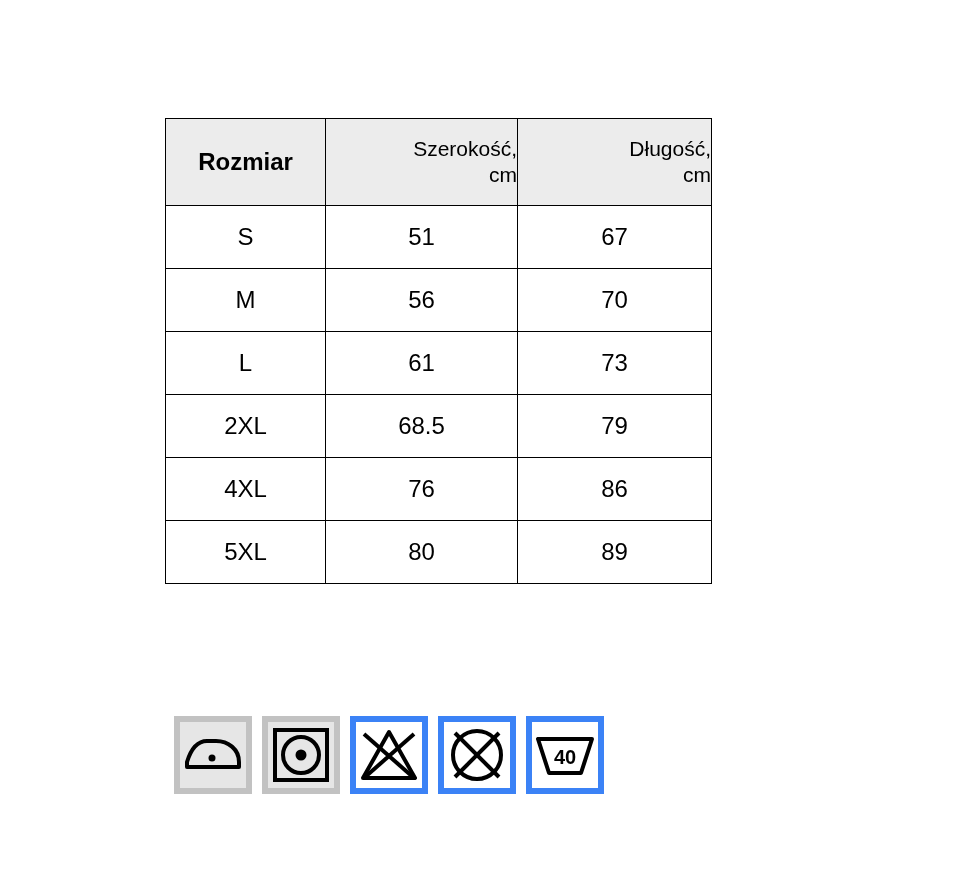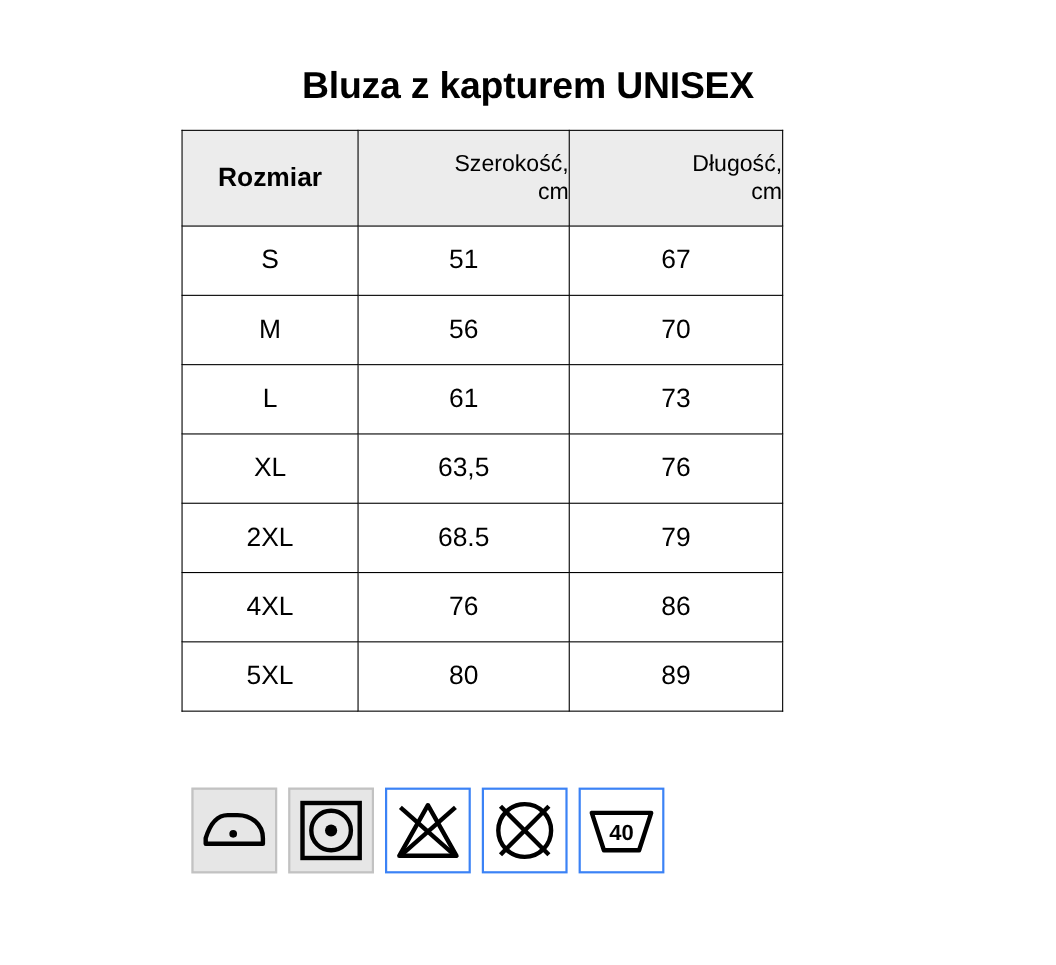--- a/index.html
+++ b/index.html
@@ -77,41 +77,40 @@
     position: absolute;
     left: 174px;
     top: 716px;
     display: flex;
     gap: 10px;
   }
 
   .care-icon {
     width: 78px;
     height: 78px;
-    border: 2px solid #3b82f6;
+    border: 6px solid #3b82f6;
     background: #ffffff;
     box-sizing: border-box;
     display: flex;
     align-items: center;
     justify-content: center;
   }
   .care-icon.shaded {
     background: #e6e6e6;
     border-color: #c2c2c2;
   }
   .care-icon svg {
     display: block;
   }
 </style>
 </head>
 <body>
 
 <div class="page">
 
-  <div class="title">Bluza z kapturem UNISEX</div>
 
   <table class="size-table">
     <colgroup>
       <col class="c1">
       <col class="c2">
       <col class="c3">
     </colgroup>
     <thead>
       <tr>
         <th>
@@ -137,25 +136,20 @@
         <td>M</td>
         <td>56</td>
         <td>70</td>
       </tr>
       <tr>
         <td>L</td>
         <td>61</td>
         <td>73</td>
       </tr>
       <tr>
-        <td>XL</td>
-        <td>63,5</td>
-        <td>76</td>
-      </tr>
-      <tr>
         <td>2XL</td>
         <td>68.5</td>
         <td>79</td>
       </tr>
       <tr>
         <td>4XL</td>
         <td>76</td>
         <td>86</td>
       </tr>
       <tr>

